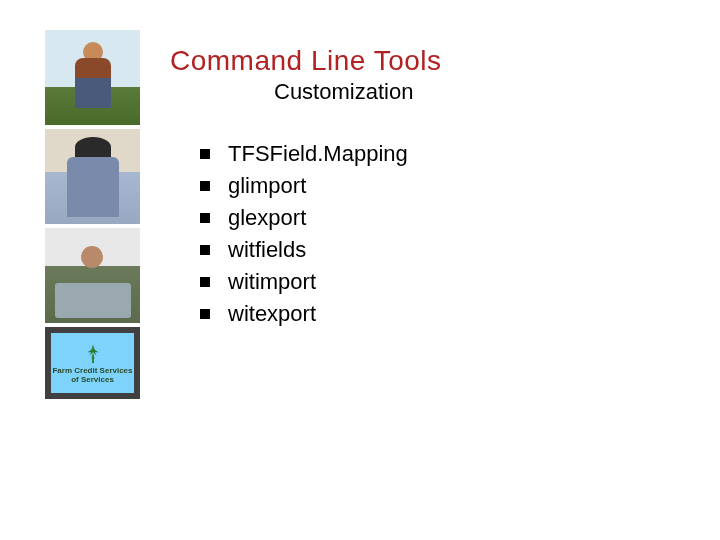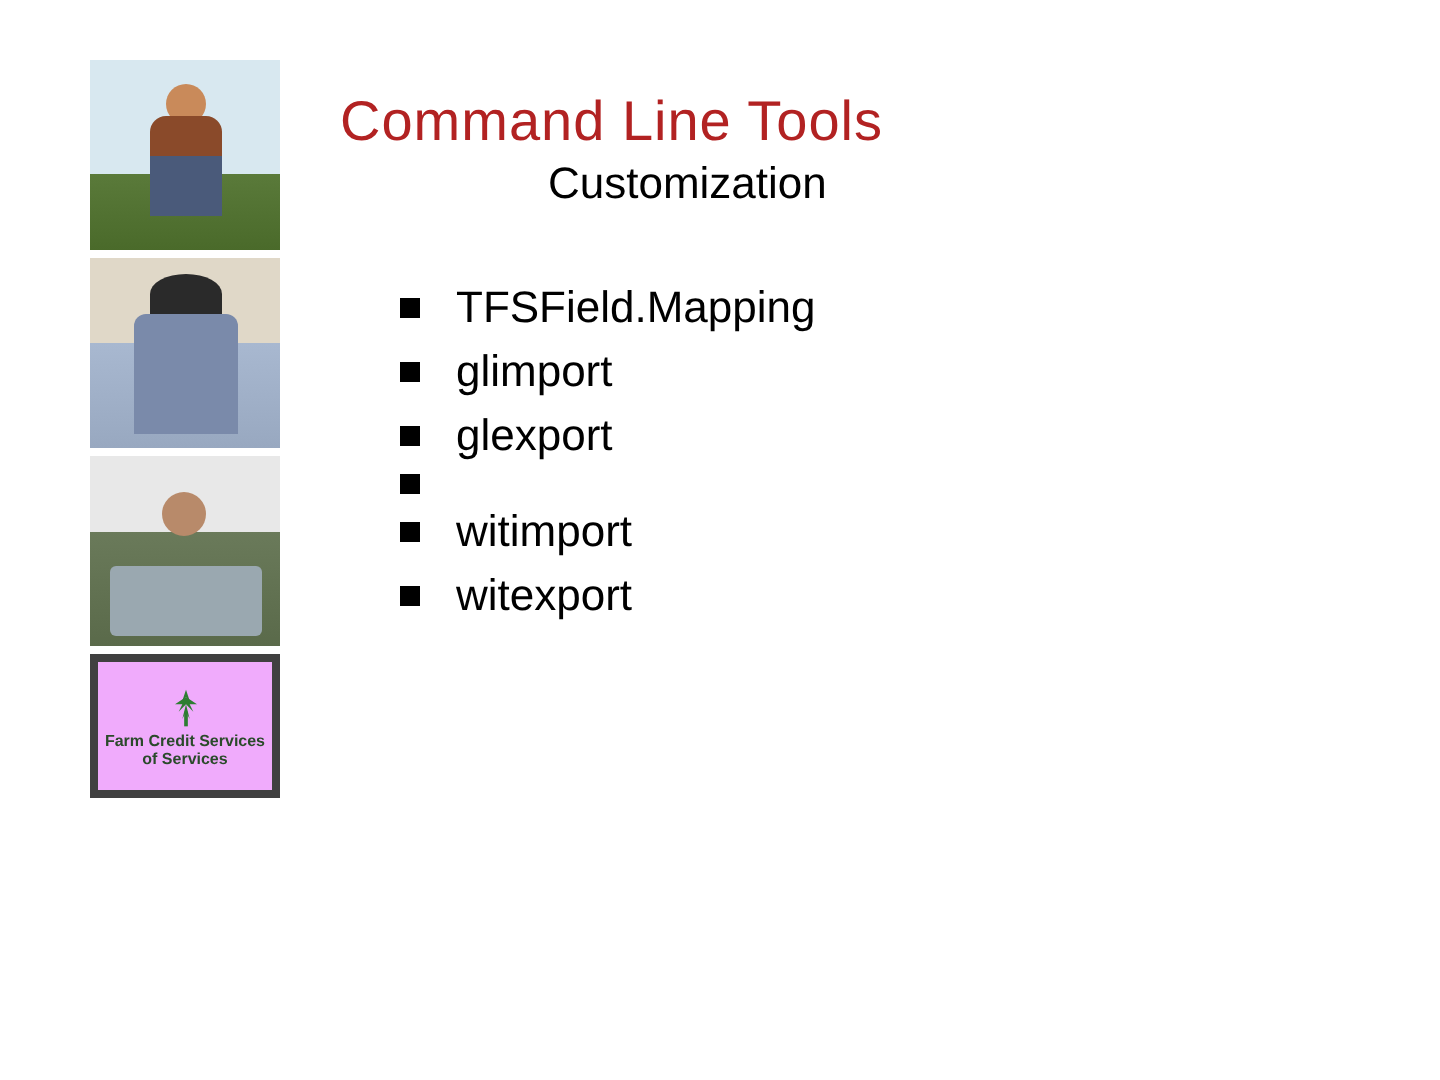--- a/index.html
+++ b/index.html
@@ -84,22 +84,22 @@
     position: absolute;
     left: 10px; top: 55px;
     width: 76px; height: 35px;
     background: #9aa8b0;
     border-radius: 3px;
   }
   
   .logo-block {
     width: 95px;
     height: 72px;
-    border: 4px solid #404040;
-    background: #f0abfc;
+    border: 6px solid #404040;
+    background: #7dd3fc;
     display: flex;
     flex-direction: column;
     align-items: center;
     justify-content: center;
     font-size: 8px;
     font-weight: bold;
     color: #2a4a2a;
     text-align: center;
     line-height: 1.1;
     padding-top: 2px;
@@ -185,20 +185,21 @@
     <div class="bullet-row">
       <div class="bullet-marker"></div>
       <div class="bullet-text">glimport</div>
     </div>
     <div class="bullet-row">
       <div class="bullet-marker"></div>
       <div class="bullet-text">glexport</div>
     </div>
     <div class="bullet-row">
       <div class="bullet-marker"></div>
+      <div class="bullet-text">witfields</div>
     </div>
     <div class="bullet-row">
       <div class="bullet-marker"></div>
       <div class="bullet-text">witimport</div>
     </div>
     <div class="bullet-row">
       <div class="bullet-marker"></div>
       <div class="bullet-text">witexport</div>
     </div>
   </div>

